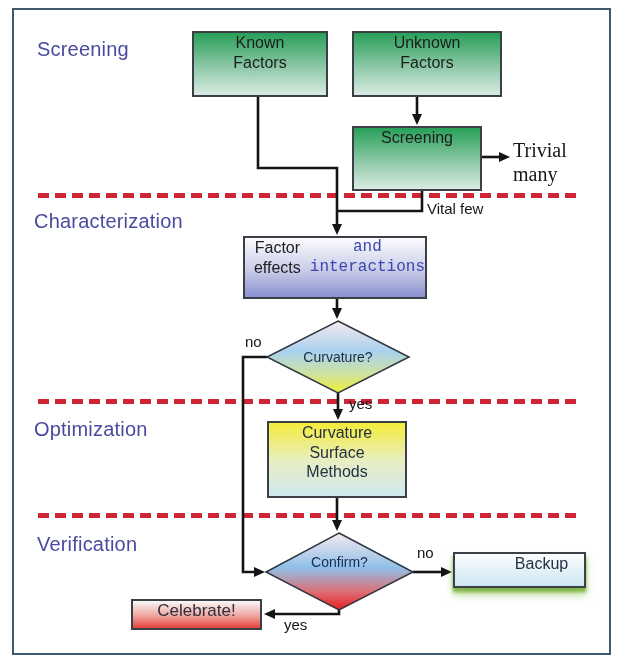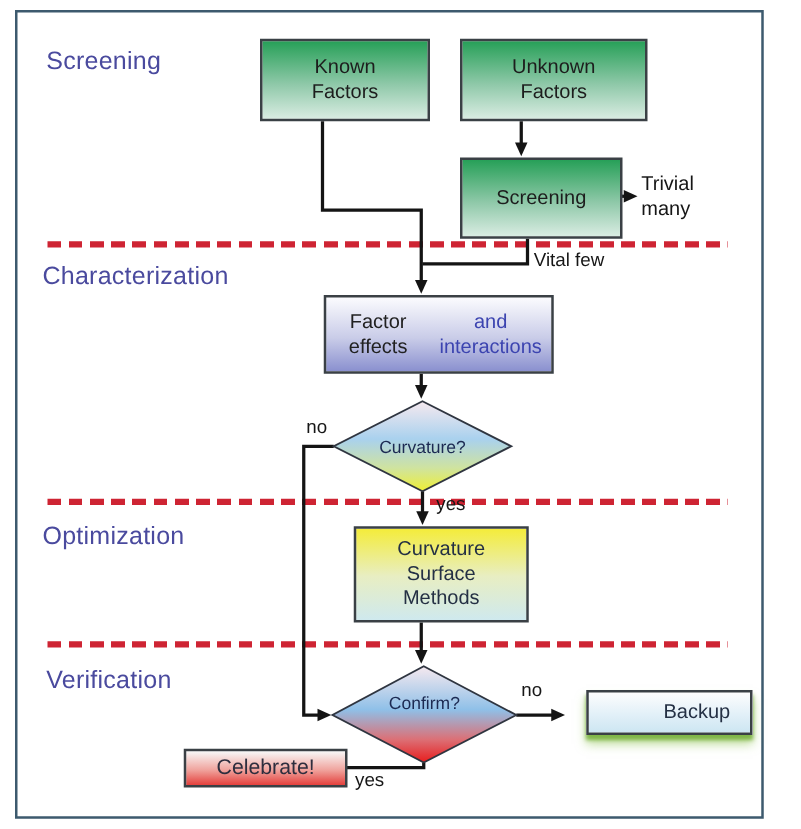--- a/index.html
+++ b/index.html
@@ -13,29 +13,28 @@
   }
   .dashed{
     position:absolute;left:38px;width:544px;height:5px;
     background:repeating-linear-gradient(90deg,#ce2433 0 11px,transparent 11px 17px);
   }
   .section-label{
     position:absolute;color:#4a4a9e;font-size:20px;letter-spacing:.2px;
   }
   .node{
     position:absolute;border:2px solid #3a4045;box-sizing:border-box;
-    display:flex;align-items:center;justify-content:center;text-align:center;
+    display:flex;justify-content:center;text-align:center;
     line-height:1.22;
-    margin-left:16px;
   }
   .green{background:linear-gradient(180deg,#27a058 0%,#8ec8a8 55%,#d9ece2 100%);color:#1d1d1d;font-size:16px;}
   .green .inner{max-width:88px;}
   #node-factor-effects{background:linear-gradient(180deg,#fbfbfe 0%,#c9cce8 55%,#8a90cf 100%);font-size:16px;flex-direction:row;}
   #node-factor-effects .l1{color:#212121;}
-  #node-factor-effects .l2{color:#3c44b0;}
+  #node-factor-effects .l2{color:#3c44b0;font-family:Liberation Mono, monospace;}
   #node-response-surface{background:linear-gradient(180deg,#f4ec3a 0%,#e8eec2 52%,#cfe9ee 100%);color:#243044;font-size:16px;}
   #node-response-surface .inner{max-width:92px;}
   #node-backup{
     background:linear-gradient(180deg,#fdfdfd 0%,#e2f0f8 55%,#cde6f2 100%);color:#243044;font-size:16px;
     box-shadow:0 4px 3px rgba(124,179,66,.95),0 7px 8px rgba(139,195,74,.55);
   }
   #node-celebrate{background:linear-gradient(180deg,#f8f8f8 0%,#f0a49e 55%,#e4403c 100%);color:#2e2e3e;font-size:17px;}
   .diamond-text{
     position:absolute;display:flex;align-items:center;justify-content:center;
     color:#1c2a52;font-size:14px;
@@ -120,20 +119,20 @@
   <div class="node" id="node-backup" style="left:453px;top:552px;width:133px;height:36px;padding-left:44px;">
     <span>Backup</span>
   </div>
   <div class="node" id="node-celebrate" style="left:131px;top:599px;width:131px;height:31px;">
     <span>Celebrate!</span>
   </div>
 
   <div class="diamond-text" style="left:267px;top:340px;width:142px;height:34px;">Curvature?</div>
   <div class="diamond-text" style="left:266px;top:545px;width:147px;height:34px;">Confirm?</div>
 
-  <div class="edge-label" style="left:513px;top:138px;width:52px;font-size:16px;">Trivial many</div>
+  <div class="edge-label" style="left:513px;top:138px;width:52px;font-size:20px;font-family:Liberation Serif, serif;">Trivial many</div>
   <div class="edge-label" style="left:427px;top:200px;">Vital few</div>
   <div class="edge-label" style="left:245px;top:333px;">no</div>
   <div class="edge-label" style="left:349px;top:395px;">yes</div>
   <div class="edge-label" style="left:417px;top:544px;">no</div>
   <div class="edge-label" style="left:284px;top:616px;">yes</div>
 
 </div>
 
 </body></html>

